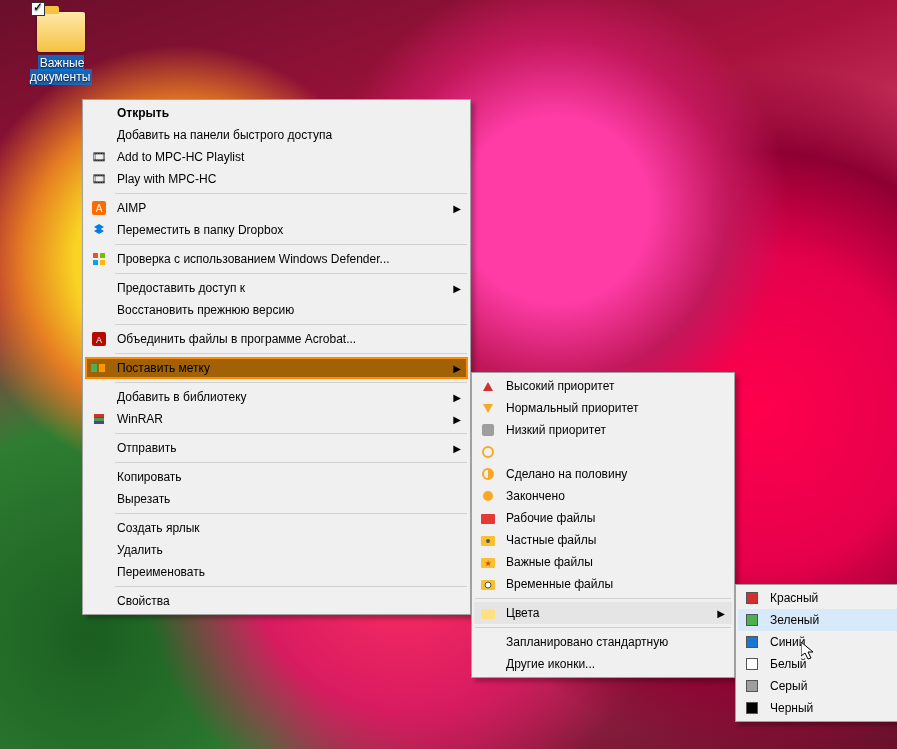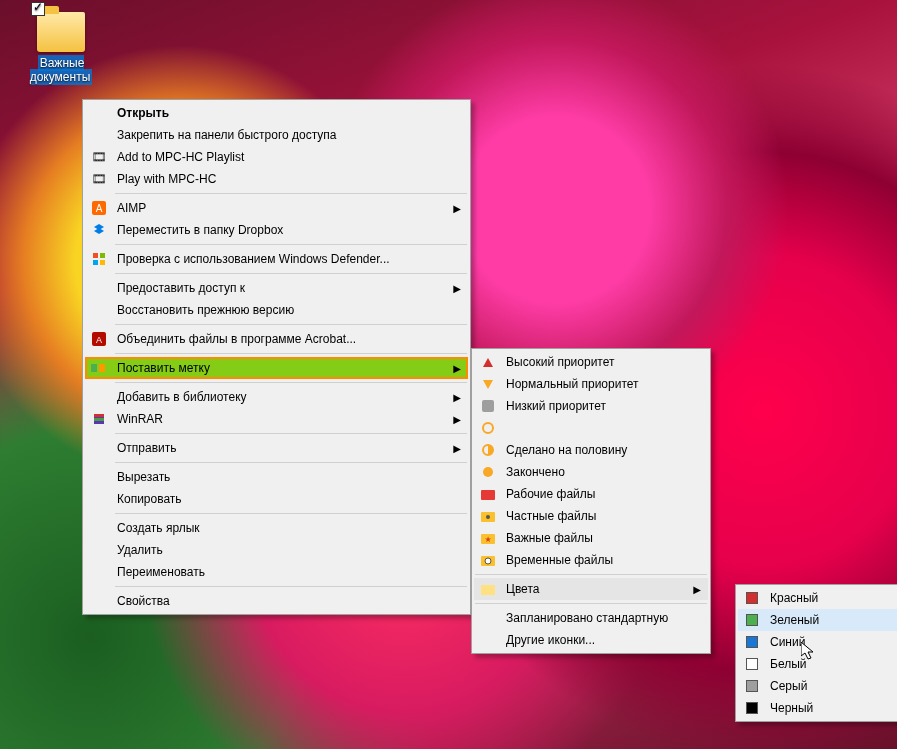--- a/index.html
+++ b/index.html
@@ -43,28 +43,28 @@
   .folder-check{position:absolute;top:-10px;left:-6px;width:14px;height:14px;background:#fff;border:1px solid #333;}
   .folder-check::after{content:"✓";position:absolute;top:-3px;left:1px;font-size:12px;color:#000;}
   .desktop-icon .label{font-size:12px; line-height:14px; background:rgba(0,120,215,.8); padding:1px 2px;}
   
   .menu {
     position:absolute; background:#f0f0f0; border:1px solid #a0a0a0;
     box-shadow:4px 4px 4px rgba(0,0,0,.25);
     padding:2px;
   }
   .menu.main { top:99px; left:82px; width:389px; }
-  .menu.sub1 { top:348px; left:471px; width:240px; }
+  .menu.sub1 { top:372px; left:471px; width:264px; }
   .menu.sub2 { top:584px; left:735px; width:176px; }
   .row {
     display:flex; align-items:center; height:22px; padding:0 4px 0 4px;
     white-space:nowrap; position:relative;
   }
   .row:hover, .row.hover { background:#d8eaf9; }
-  .row.highlight { background:#84cc16; outline:2px solid #ff8c00; outline-offset:-2px; }
+  .row.highlight { background:#a16207; outline:2px solid #ff8c00; outline-offset:-2px; }
   .row.subhead { background:#e5e5e5; }
   .row .ic { width:20px; height:16px; flex:0 0 20px; margin-right:8px; display:flex;align-items:center;justify-content:center; }
   .row .txt { flex:1 1 auto; }
   .row.bold .txt { font-weight:bold; }
   .row .arr { flex:0 0 14px; text-align:center; font-size:10px; color:#000; }
   .sep { height:1px; margin:3px 1px 3px 30px; background:#d0d0d0; }
   .sep.full { margin-left:1px; }
   
   .sq { width:12px;height:12px;border:1px solid #555;display:inline-block; }
   .tri-up{width:0;height:0;border-left:5px solid transparent;border-right:5px solid transparent;border-bottom:9px solid #d32f2f;}
@@ -85,21 +85,21 @@
   <span class="label">Важные документы</span>
 </div>
 
 <div class="menu main">
   <div class="row bold">
       <span class="ic"></span>
       <span class="txt">Открыть</span>
     </div>
   <div class="row">
       <span class="ic"></span>
-      <span class="txt">Закрепить на панели быстрого доступа</span>
+      <span class="txt">Добавить на панели быстрого доступа</span>
     </div>
   <div class="row">
       <span class="ic">🎞</span>
       <span class="txt">Add to MPC-HC Playlist</span>
     </div>
   <div class="row">
       <span class="ic">🎞</span>
       <span class="txt">Play with MPC-HC</span>
     </div>
   <div class="sep"></div>
@@ -184,25 +184,25 @@
     </div>
   <div class="sep"></div>
   <div class="row">
       <span class="ic"></span>
       <span class="txt">Отправить</span>
       <span class="arr">▶</span>
     </div>
   <div class="sep"></div>
   <div class="row">
       <span class="ic"></span>
+      <span class="txt">Копировать</span>
+    </div>
+  <div class="row">
+      <span class="ic"></span>
       <span class="txt">Вырезать</span>
-    </div>
-  <div class="row">
-      <span class="ic"></span>
-      <span class="txt">Копировать</span>
     </div>
   <div class="sep"></div>
   <div class="row">
       <span class="ic"></span>
       <span class="txt">Создать ярлык</span>
     </div>
   <div class="row">
       <span class="ic"></span>
       <span class="txt">Удалить</span>
     </div>

